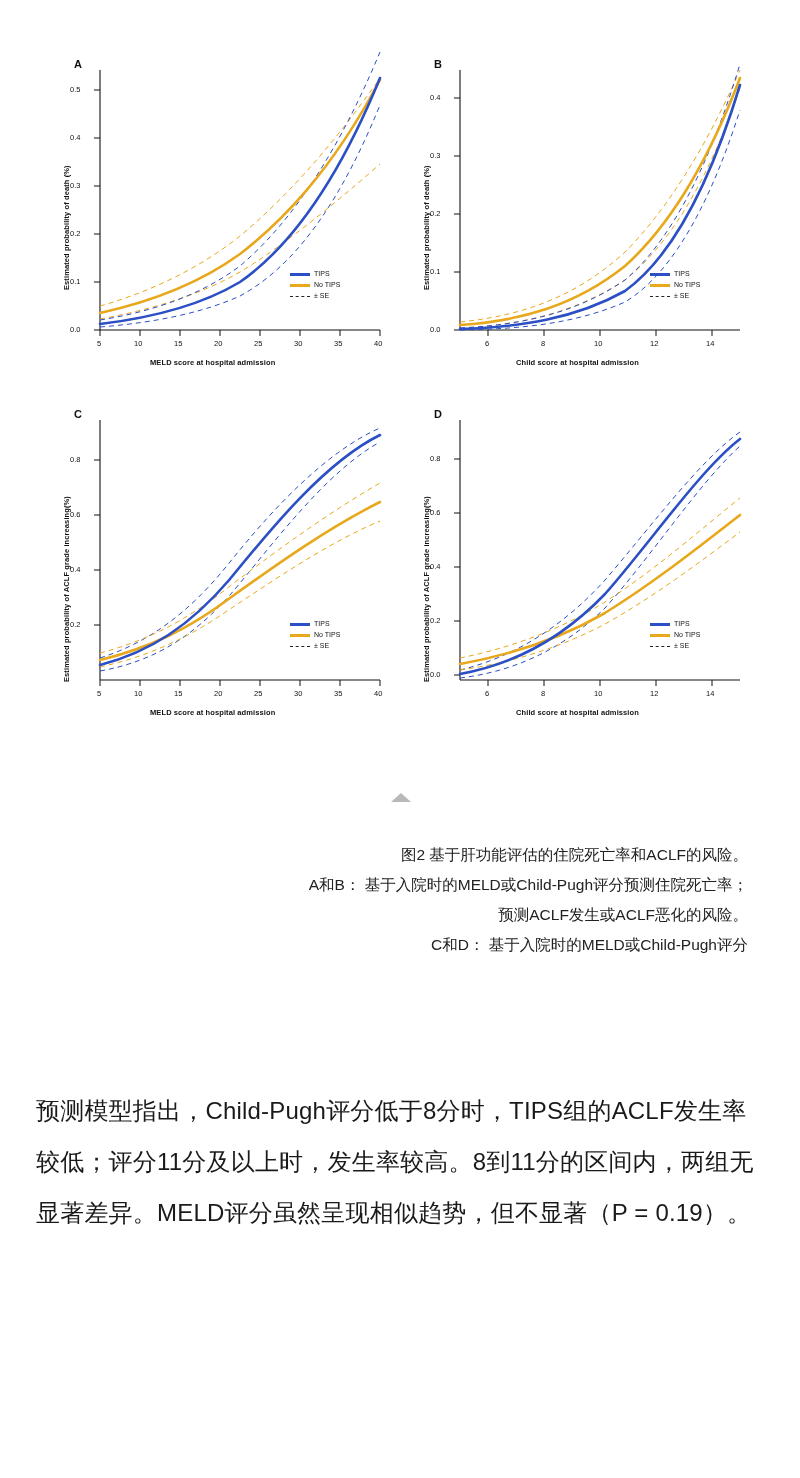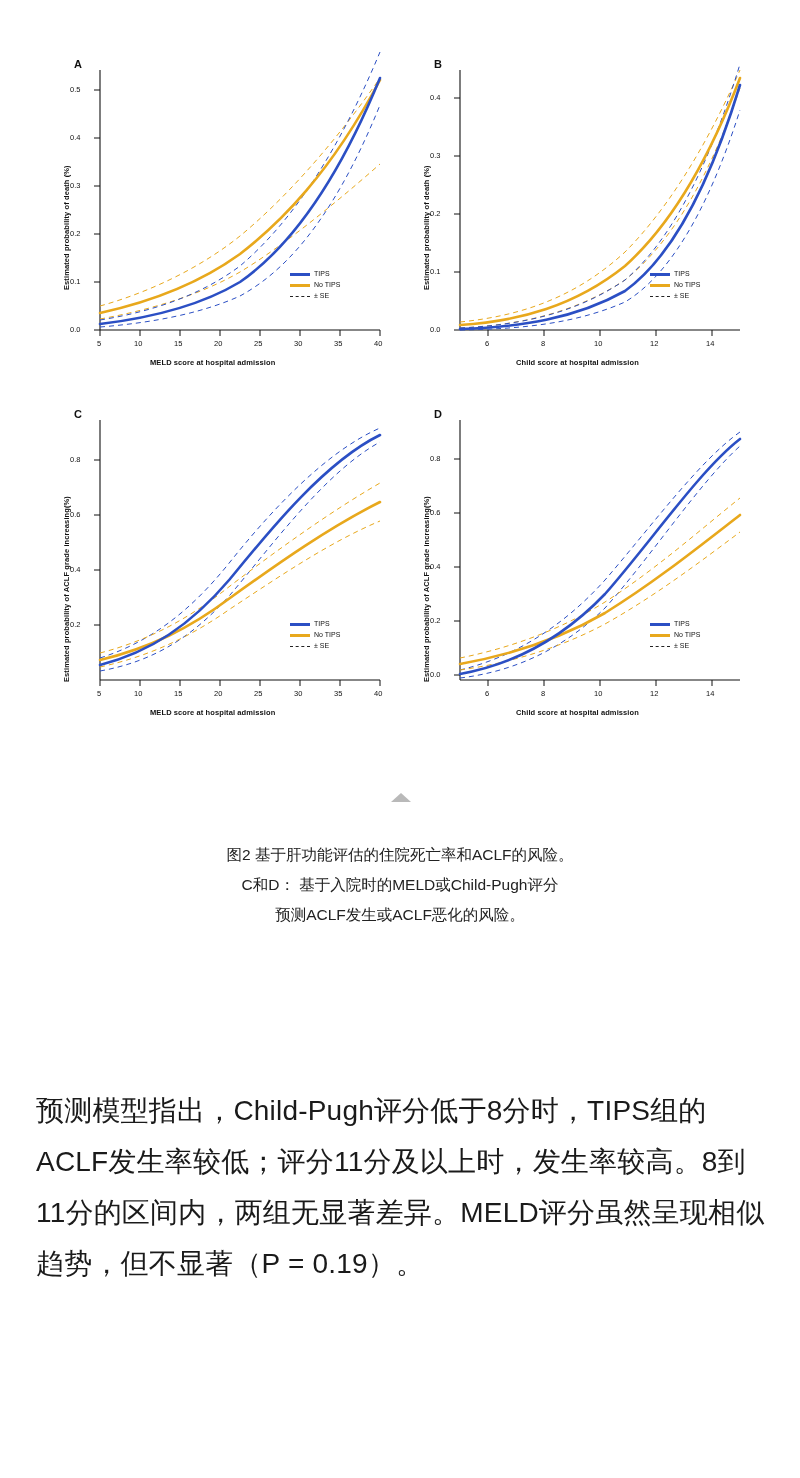--- a/index.html
+++ b/index.html
@@ -116,38 +116,38 @@
     left: 391px;
     top: 793px;
     width: 0;
     height: 0;
     border-left: 10px solid transparent;
     border-right: 10px solid transparent;
     border-bottom: 9px solid #b9b9b9;
   }
   .caption {
     position: absolute;
-    left: 60px;
+    left: 68px;
     top: 840px;
     width: 680px;
-    text-align: center;
+    text-align: right;
     font-size: 15.5px;
     line-height: 30px;
     color: #222;
     font-family: "Liberation Sans", sans-serif;
   }
   .caption div { white-space: nowrap; }
 
   
   .bodytext {
     position: absolute;
     left: 36px;
     top: 1085px;
     width: 730px;
-    font-size: 28px;
+    font-size: 24px;
     line-height: 51px;
     color: #1a1a1a;
     letter-spacing: 0.2px;
   }
 </style>
 </head>
 <body>
 
 <div class="page">
 
@@ -441,19 +441,20 @@
           </div>
         </div>
       </div>
     </div>
   </div>
 
   <div class="marker-triangle"></div>
 
   <div class="caption">
     <div>图2 基于肝功能评估的住院死亡率和ACLF的风险。</div>
+    <div>A和B： 基于入院时的MELD或Child-Pugh评分预测住院死亡率；</div>
+    <div>预测ACLF发生或ACLF恶化的风险。</div>
     <div>C和D： 基于入院时的MELD或Child-Pugh评分</div>
-    <div>预测ACLF发生或ACLF恶化的风险。</div>
   </div>
 
   <div class="bodytext">预测模型指出，Child-Pugh评分低于8分时，TIPS组的ACLF发生率较低；评分11分及以上时，发生率较高。8到11分的区间内，两组无显著差异。MELD评分虽然呈现相似趋势，但不显著（P = 0.19）。</div>
 
 </div>
 
 </body></html>

